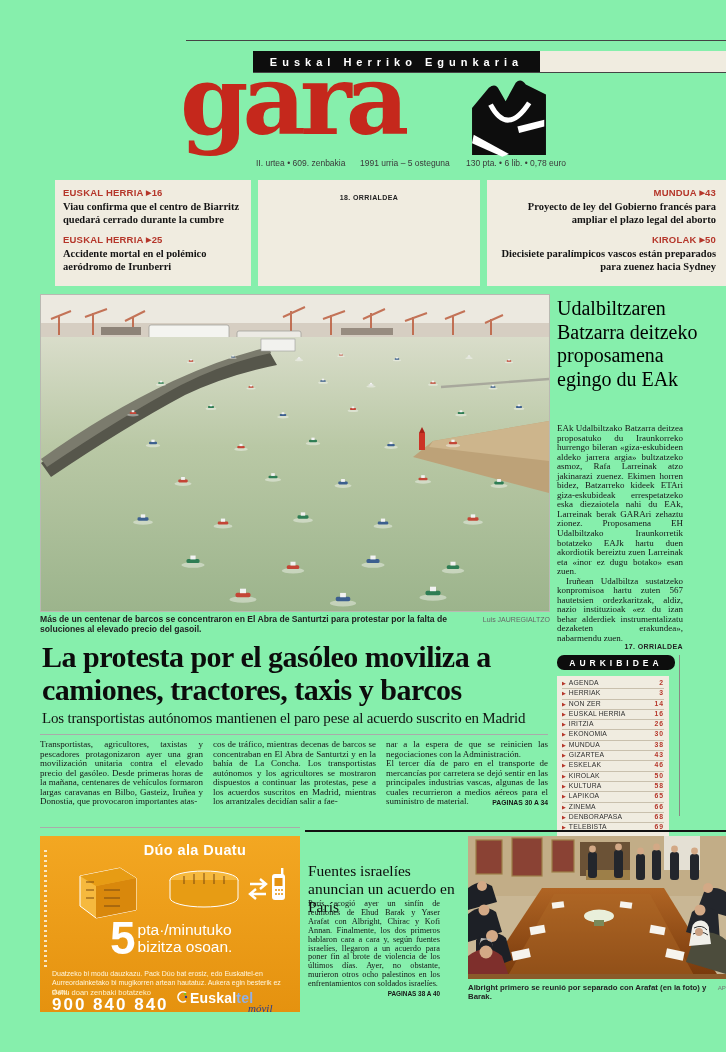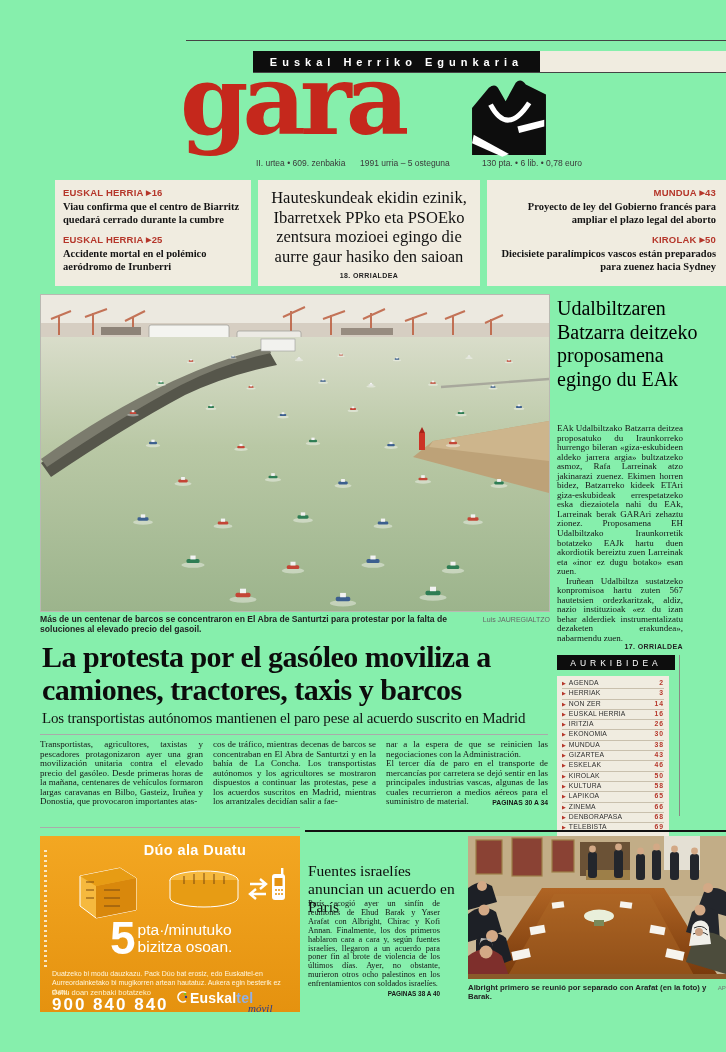--- a/index.html
+++ b/index.html
@@ -35,21 +35,21 @@
   
   .side-hl{left:557px;top:297px;width:150px;font-family:"Liberation Serif",serif;
       font-size:20px;line-height:23.5px;color:#000;}
   .side-body{left:557px;top:424px;width:126px;font-family:"Liberation Serif",serif;
       font-size:9px;line-height:9.55px;text-align:justify;color:#161616;}
   .side-body p{margin:0;}
   .side-body p + p{text-indent:9px;}
   .side-pageref{left:557px;top:643px;width:126px;text-align:right;}
   
   .index-bar{left:557px;top:655px;width:118px;height:15px;background:#0d0d0d;color:#fff;
-      font-size:8.5px;font-weight:normal;letter-spacing:4px;display:flex;align-items:center;justify-content:center;}
+      font-size:8.5px;font-weight:bold;letter-spacing:4px;display:flex;align-items:center;justify-content:center;border-radius:7px;}
   .index-box{left:557px;top:676px;width:112px;background:#f0ece0;padding:3px 5px 4px 5px;box-sizing:border-box;}
   .idx-row{display:flex;align-items:baseline;border-bottom:1px solid #c9c0ad;height:9.3px;font-size:6.8px;}
   .idx-row:last-child{border-bottom:none;}
   .idx-arrow{color:#b5362a;font-size:5px;margin-right:3px;}
   .idx-label{color:#2e2e2e;letter-spacing:.2px;}
   .idx-num{margin-left:auto;color:#b5362a;font-weight:bold;letter-spacing:1px;}
   .index-vrule{left:679px;top:655px;width:1px;height:161px;background:#8a8a84;}
   
   .lead-hl{left:42px;top:640px;width:508px;font-family:"Liberation Serif",serif;font-weight:bold;
       font-size:30px;line-height:33px;letter-spacing:-.5px;color:#0c0c0c;}
@@ -105,30 +105,29 @@
   <div class="abs tagline-underline"></div>
   <div class="abs gara-logo">gara</div>
   <svg class="abs gara-mark" viewBox="0 0 100 100">
     <path d="M6,38 L26,14 Q34,8 38,16 L46,30 L58,8 Q64,2 70,10 L94,22 L94,94 L6,94 Z" fill="#0d0d0d"></path>
     <path d="M28,34 Q48,72 74,32" stroke="#fff" stroke-width="6" fill="none"></path>
     <path d="M8,70 L50,93 L42,96 L6,80 Z" fill="#fff"></path>
     <path d="M60,60 L92,52 L92,60 L62,68 Z" fill="#fff"></path>
   </svg>
   <div class="abs dateline" style="left:256px;">II. urtea •  609. zenbakia</div>
   <div class="abs dateline" style="left:360px;">1991 urria  –  5 osteguna</div>
-  <div class="abs dateline" style="left:482px;">130 pta. •  6 lib. •  0,78 euro</div>
+  <div class="abs dateline" style="left:466px;">130 pta. •  6 lib. •  0,78 euro</div>
 
   <div class="abs brief-box brief-left">
     <div class="kicker"><span>EUSKAL HERRIA</span> <span class="arrow">▶</span><span>16</span></div>
     <div class="brief-hl">Viau confirma que el centro de Biarritz quedará cerrado durante la cumbre</div>
     <div class="kicker"><span>EUSKAL HERRIA</span> <span class="arrow">▶</span><span>25</span></div>
     <div class="brief-hl">Accidente mortal en el polémico aeródromo de Irunberri</div>
   </div>
   <div class="abs brief-box brief-center">
-    <div class="brief-center-hl">Hauteskundeak ekidin ezinik, Ibarretxek PPko eta PSOEko zentsura mozioei egingo die aurre gaur hasiko den saioan</div>
     <span class="pageref">18. ORRIALDEA</span>
   </div>
   <div class="abs brief-box brief-right">
     <div class="kicker"><span>MUNDUA</span> <span class="arrow">▶</span><span>43</span></div>
     <div class="brief-hl">Proyecto de ley del Gobierno francés para ampliar el plazo legal del aborto</div>
     <div class="kicker"><span>KIROLAK</span> <span class="arrow">▶</span><span>50</span></div>
     <div class="brief-hl">Diecisiete paralímpicos vascos están preparados para zuenez hacia Sydney</div>
   </div>
 
   <div class="abs main-photo">

